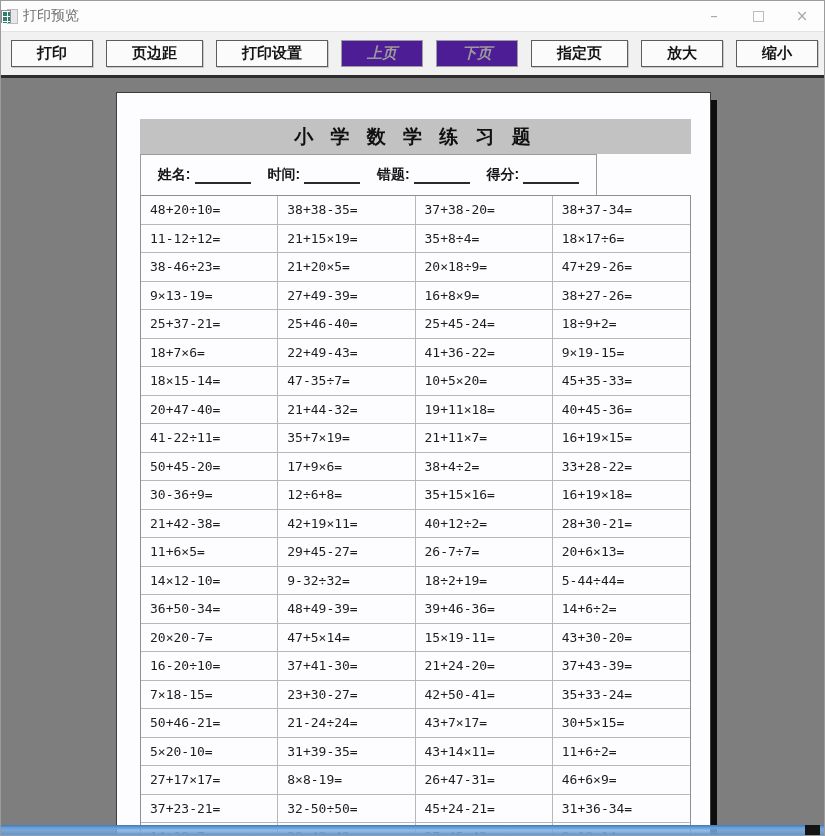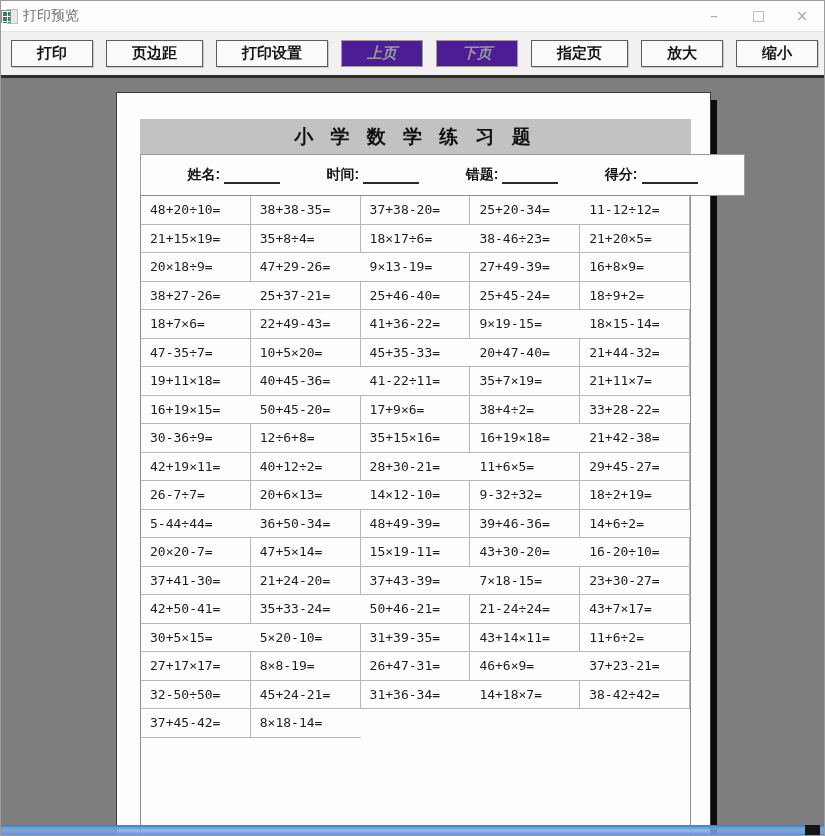--- a/index.html
+++ b/index.html
@@ -41,31 +41,31 @@
   .preview { flex:1 1 auto; position:relative; background:#7e7e7e; overflow:hidden; }
   .page { position:absolute; left:115px; top:14px; width:595px; height:800px;
           background:#fdfdff; border:1px solid #3c3c3c; }
   .page-shadow { position:absolute; left:710px; top:22px; width:6px; bottom:0;
                  background:#0d0d0d; }
 
   
   .sheet-title { position:absolute; left:23px; top:26px; width:551px; height:35px;
                  background:#c2c2c2; display:flex; align-items:center; justify-content:center;
                  font-size:19px; font-weight:700; color:#101010; letter-spacing:6px; }
-  .info-row { position:absolute; left:23px; top:61px; width:605px; height:42px;
+  .info-row { position:absolute; left:23px; top:61px; width:457px; height:42px;
               border:1px solid #9a9a9a; display:flex; align-items:center;
               justify-content:space-evenly; background:#fdfdff; }
   .info-field { display:flex; align-items:flex-end; }
   .info-label { font-size:14px; font-weight:700; color:#151515; }
   .info-blank { display:inline-block; width:56px; height:13px; margin-left:4px;
                 border-bottom:2px solid #2a2a2a; }
 
   .grid { position:absolute; left:23px; top:102px; width:551px; height:641px;
           border:1px solid #8f8f8f; border-bottom:none; overflow:hidden;
-          display:grid; grid-template-columns:repeat(5,1fr); grid-auto-rows:28.5px;
+          display:grid; grid-template-columns:repeat(4,1fr); grid-auto-rows:28.5px;
           background:#fdfdff; }
   .cell { border-right:1px solid #b8b8b8; border-bottom:1px solid #b8b8b8;
           display:flex; align-items:center; padding-left:9px;
           font-family:"DejaVu Sans Mono","Liberation Mono",monospace;
           font-size:13px; color:#1d1d1d; white-space:nowrap; overflow:hidden; }
   .cell:nth-child(4n) { border-right:none; }
 
   
   .bottom-bar { position:absolute; left:0; right:0; bottom:0; height:10px; z-index:6;
                 background:linear-gradient(180deg,#4079ba 0%,#6aa3dc 30%,
@@ -129,21 +129,21 @@
           </div>
           <div class="info-field">
             <span class="info-label">得分:</span>
             <span class="info-blank"></span>
           </div>
         </div>
       <div class="grid">
           <div class="cell">48+20÷10=</div>
           <div class="cell">38+38-35=</div>
           <div class="cell">37+38-20=</div>
-          <div class="cell">25+20-34=</div>
+          <div class="cell">38+37-34=</div>
           <div class="cell">11-12÷12=</div>
           <div class="cell">21+15×19=</div>
           <div class="cell">35+8÷4=</div>
           <div class="cell">18×17÷6=</div>
           <div class="cell">38-46÷23=</div>
           <div class="cell">21+20×5=</div>
           <div class="cell">20×18÷9=</div>
           <div class="cell">47+29-26=</div>
           <div class="cell">9×13-19=</div>
           <div class="cell">27+49-39=</div>

